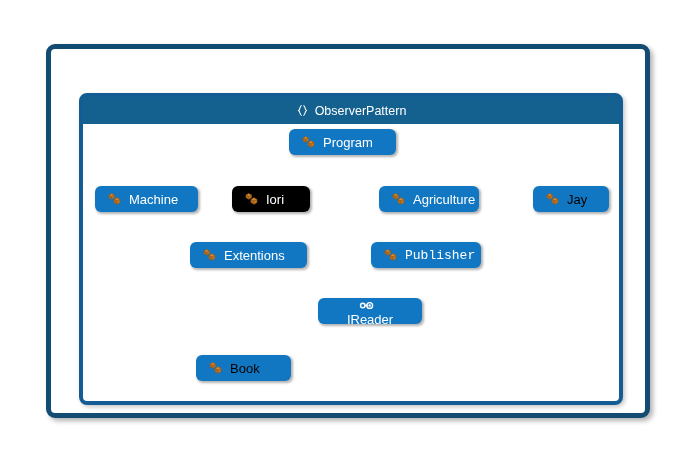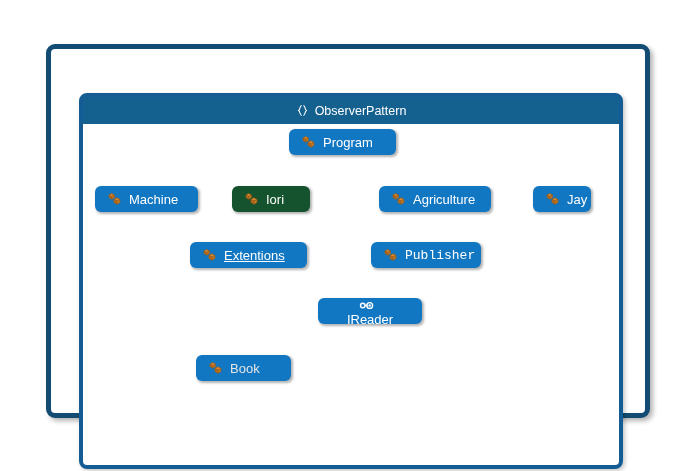--- a/index.html
+++ b/index.html
@@ -34,21 +34,21 @@
     box-sizing:border-box;
   }
   #assembly-title .ttl-icon{
     margin-right:6px; display:inline-flex; align-items:center;
   }
 
   
   #namespace-box{
     position:absolute;
     left:28px; top:44px;
-    width:544px; height:376px;
+    width:544px; height:312px;
     background:#ffffff;
     border:4px solid #145d94;
     border-radius:8px;
     box-sizing:border-box;
     box-shadow:2px 2px 4px rgba(0,0,0,0.22);
   }
   #namespace-title{
     position:absolute;
     left:0; top:0;
     width:100%; height:27px;
@@ -197,60 +197,60 @@
           <path d="M5.0,1.6 L7.9,3.3 L5.0,5.0 L2.1,3.3 Z" fill="#d8892f" stroke="#9a5a15" stroke-width="0.7" stroke-linejoin="round"></path>
           <path d="M2.1,3.3 L5.0,5.0 L5.0,7.6 L2.1,5.9 Z" fill="#b76d1c" stroke="#9a5a15" stroke-width="0.7" stroke-linejoin="round"></path>
           <path d="M7.9,3.3 L5.0,5.0 L5.0,7.6 L7.9,5.9 Z" fill="#c97c26" stroke="#9a5a15" stroke-width="0.7" stroke-linejoin="round"></path>
           <path d="M10.6,6.0 L13.8,7.9 L10.6,9.8 L7.4,7.9 Z" fill="#d8892f" stroke="#9a5a15" stroke-width="0.7" stroke-linejoin="round"></path>
           <path d="M7.4,7.9 L10.6,9.8 L10.6,13.0 L7.4,11.1 Z" fill="#b76d1c" stroke="#9a5a15" stroke-width="0.7" stroke-linejoin="round"></path>
           <path d="M13.8,7.9 L10.6,9.8 L10.6,13.0 L13.8,11.1 Z" fill="#c97c26" stroke="#9a5a15" stroke-width="0.7" stroke-linejoin="round"></path>
         </svg>
       </span>
       <span class="nlabel">Machine</span>
     </div>
-    <div class="node" style="left: 232px; top: 186px; width: 78px; background: #14532d; color: rgb(255, 255, 255);">
+    <div class="node" style="left: 232px; top: 186px; width: 78px; background: #000000; color: rgb(255, 255, 255);">
       <span class="nicon">
         <svg width="15" height="15" viewBox="0 0 16 16" xmlns="http://www.w3.org/2000/svg">
           <path d="M5.0,1.6 L7.9,3.3 L5.0,5.0 L2.1,3.3 Z" fill="#d8892f" stroke="#9a5a15" stroke-width="0.7" stroke-linejoin="round"></path>
           <path d="M2.1,3.3 L5.0,5.0 L5.0,7.6 L2.1,5.9 Z" fill="#b76d1c" stroke="#9a5a15" stroke-width="0.7" stroke-linejoin="round"></path>
           <path d="M7.9,3.3 L5.0,5.0 L5.0,7.6 L7.9,5.9 Z" fill="#c97c26" stroke="#9a5a15" stroke-width="0.7" stroke-linejoin="round"></path>
           <path d="M10.6,6.0 L13.8,7.9 L10.6,9.8 L7.4,7.9 Z" fill="#d8892f" stroke="#9a5a15" stroke-width="0.7" stroke-linejoin="round"></path>
           <path d="M7.4,7.9 L10.6,9.8 L10.6,13.0 L7.4,11.1 Z" fill="#b76d1c" stroke="#9a5a15" stroke-width="0.7" stroke-linejoin="round"></path>
           <path d="M13.8,7.9 L10.6,9.8 L10.6,13.0 L13.8,11.1 Z" fill="#c97c26" stroke="#9a5a15" stroke-width="0.7" stroke-linejoin="round"></path>
         </svg>
       </span>
       <span class="nlabel">Iori</span>
     </div>
-    <div class="node" style="left: 379px; top: 186px; width: 112px; background: rgb(18, 119, 194); color: rgb(255, 255, 255);">
+    <div class="node" style="left: 379px; top: 186px; width: 100px; background: rgb(18, 119, 194); color: rgb(255, 255, 255);">
       <span class="nicon">
         <svg width="15" height="15" viewBox="0 0 16 16" xmlns="http://www.w3.org/2000/svg">
           <path d="M5.0,1.6 L7.9,3.3 L5.0,5.0 L2.1,3.3 Z" fill="#d8892f" stroke="#9a5a15" stroke-width="0.7" stroke-linejoin="round"></path>
           <path d="M2.1,3.3 L5.0,5.0 L5.0,7.6 L2.1,5.9 Z" fill="#b76d1c" stroke="#9a5a15" stroke-width="0.7" stroke-linejoin="round"></path>
           <path d="M7.9,3.3 L5.0,5.0 L5.0,7.6 L7.9,5.9 Z" fill="#c97c26" stroke="#9a5a15" stroke-width="0.7" stroke-linejoin="round"></path>
           <path d="M10.6,6.0 L13.8,7.9 L10.6,9.8 L7.4,7.9 Z" fill="#d8892f" stroke="#9a5a15" stroke-width="0.7" stroke-linejoin="round"></path>
           <path d="M7.4,7.9 L10.6,9.8 L10.6,13.0 L7.4,11.1 Z" fill="#b76d1c" stroke="#9a5a15" stroke-width="0.7" stroke-linejoin="round"></path>
           <path d="M13.8,7.9 L10.6,9.8 L10.6,13.0 L13.8,11.1 Z" fill="#c97c26" stroke="#9a5a15" stroke-width="0.7" stroke-linejoin="round"></path>
         </svg>
       </span>
       <span class="nlabel">Agriculture</span>
     </div>
-    <div class="node" style="left: 533px; top: 186px; width: 58px; background: rgb(18, 119, 194); color: #ffffff; align-items: center;">
+    <div class="node" style="left: 533px; top: 186px; width: 76px; background: rgb(18, 119, 194); color: #000000; align-items: center;">
       <span class="nicon">
         <svg width="15" height="15" viewBox="0 0 16 16" xmlns="http://www.w3.org/2000/svg">
           <path d="M5.0,1.6 L7.9,3.3 L5.0,5.0 L2.1,3.3 Z" fill="#d8892f" stroke="#9a5a15" stroke-width="0.7" stroke-linejoin="round"></path>
           <path d="M2.1,3.3 L5.0,5.0 L5.0,7.6 L2.1,5.9 Z" fill="#b76d1c" stroke="#9a5a15" stroke-width="0.7" stroke-linejoin="round"></path>
           <path d="M7.9,3.3 L5.0,5.0 L5.0,7.6 L7.9,5.9 Z" fill="#c97c26" stroke="#9a5a15" stroke-width="0.7" stroke-linejoin="round"></path>
           <path d="M10.6,6.0 L13.8,7.9 L10.6,9.8 L7.4,7.9 Z" fill="#d8892f" stroke="#9a5a15" stroke-width="0.7" stroke-linejoin="round"></path>
           <path d="M7.4,7.9 L10.6,9.8 L10.6,13.0 L7.4,11.1 Z" fill="#b76d1c" stroke="#9a5a15" stroke-width="0.7" stroke-linejoin="round"></path>
           <path d="M13.8,7.9 L10.6,9.8 L10.6,13.0 L13.8,11.1 Z" fill="#c97c26" stroke="#9a5a15" stroke-width="0.7" stroke-linejoin="round"></path>
         </svg>
       </span>
       <span class="nlabel">Jay</span>
     </div>
-    <div class="node" style="left: 190px; top: 242px; width: 117px; background: rgb(18, 119, 194); color: rgb(255, 255, 255); text-decoration: underline;">
+    <div class="node" style="left: 190px; top: 242px; width: 117px; background: rgb(18, 119, 194); color: rgb(255, 255, 255);">
       <span class="nicon">
         <svg width="15" height="15" viewBox="0 0 16 16" xmlns="http://www.w3.org/2000/svg">
           <path d="M5.0,1.6 L7.9,3.3 L5.0,5.0 L2.1,3.3 Z" fill="#d8892f" stroke="#9a5a15" stroke-width="0.7" stroke-linejoin="round"></path>
           <path d="M2.1,3.3 L5.0,5.0 L5.0,7.6 L2.1,5.9 Z" fill="#b76d1c" stroke="#9a5a15" stroke-width="0.7" stroke-linejoin="round"></path>
           <path d="M7.9,3.3 L5.0,5.0 L5.0,7.6 L7.9,5.9 Z" fill="#c97c26" stroke="#9a5a15" stroke-width="0.7" stroke-linejoin="round"></path>
           <path d="M10.6,6.0 L13.8,7.9 L10.6,9.8 L7.4,7.9 Z" fill="#d8892f" stroke="#9a5a15" stroke-width="0.7" stroke-linejoin="round"></path>
           <path d="M7.4,7.9 L10.6,9.8 L10.6,13.0 L7.4,11.1 Z" fill="#b76d1c" stroke="#9a5a15" stroke-width="0.7" stroke-linejoin="round"></path>
           <path d="M13.8,7.9 L10.6,9.8 L10.6,13.0 L13.8,11.1 Z" fill="#c97c26" stroke="#9a5a15" stroke-width="0.7" stroke-linejoin="round"></path>
         </svg>
       </span>
@@ -273,21 +273,21 @@
       <span class="nicon">
         <svg width="15" height="15" viewBox="0 0 16 16" xmlns="http://www.w3.org/2000/svg">
           <circle cx="4.0" cy="8" r="2.4" fill="none" stroke="#ffffff" stroke-width="1.5"></circle>
           <line x1="6.4" y1="8" x2="9.2" y2="8" stroke="#ffffff" stroke-width="1.5"></line>
           <circle cx="11.4" cy="8" r="3.1" fill="none" stroke="#ffffff" stroke-width="1.5"></circle>
           <circle cx="11.4" cy="8" r="1.3" fill="#ffffff"></circle>
         </svg>
       </span>
       <span class="nlabel">IReader</span>
     </div>
-    <div class="node" style="left: 196px; top: 355px; width: 95px; background: rgb(18, 119, 194); color: #e5e5e5;">
+    <div class="node" style="left: 196px; top: 355px; width: 95px; background: rgb(18, 119, 194); color: #000000;">
       <span class="nicon">
         <svg width="15" height="15" viewBox="0 0 16 16" xmlns="http://www.w3.org/2000/svg">
           <path d="M5.0,1.6 L7.9,3.3 L5.0,5.0 L2.1,3.3 Z" fill="#d8892f" stroke="#9a5a15" stroke-width="0.7" stroke-linejoin="round"></path>
           <path d="M2.1,3.3 L5.0,5.0 L5.0,7.6 L2.1,5.9 Z" fill="#b76d1c" stroke="#9a5a15" stroke-width="0.7" stroke-linejoin="round"></path>
           <path d="M7.9,3.3 L5.0,5.0 L5.0,7.6 L7.9,5.9 Z" fill="#c97c26" stroke="#9a5a15" stroke-width="0.7" stroke-linejoin="round"></path>
           <path d="M10.6,6.0 L13.8,7.9 L10.6,9.8 L7.4,7.9 Z" fill="#d8892f" stroke="#9a5a15" stroke-width="0.7" stroke-linejoin="round"></path>
           <path d="M7.4,7.9 L10.6,9.8 L10.6,13.0 L7.4,11.1 Z" fill="#b76d1c" stroke="#9a5a15" stroke-width="0.7" stroke-linejoin="round"></path>
           <path d="M13.8,7.9 L10.6,9.8 L10.6,13.0 L13.8,11.1 Z" fill="#c97c26" stroke="#9a5a15" stroke-width="0.7" stroke-linejoin="round"></path>
         </svg>
       </span>

